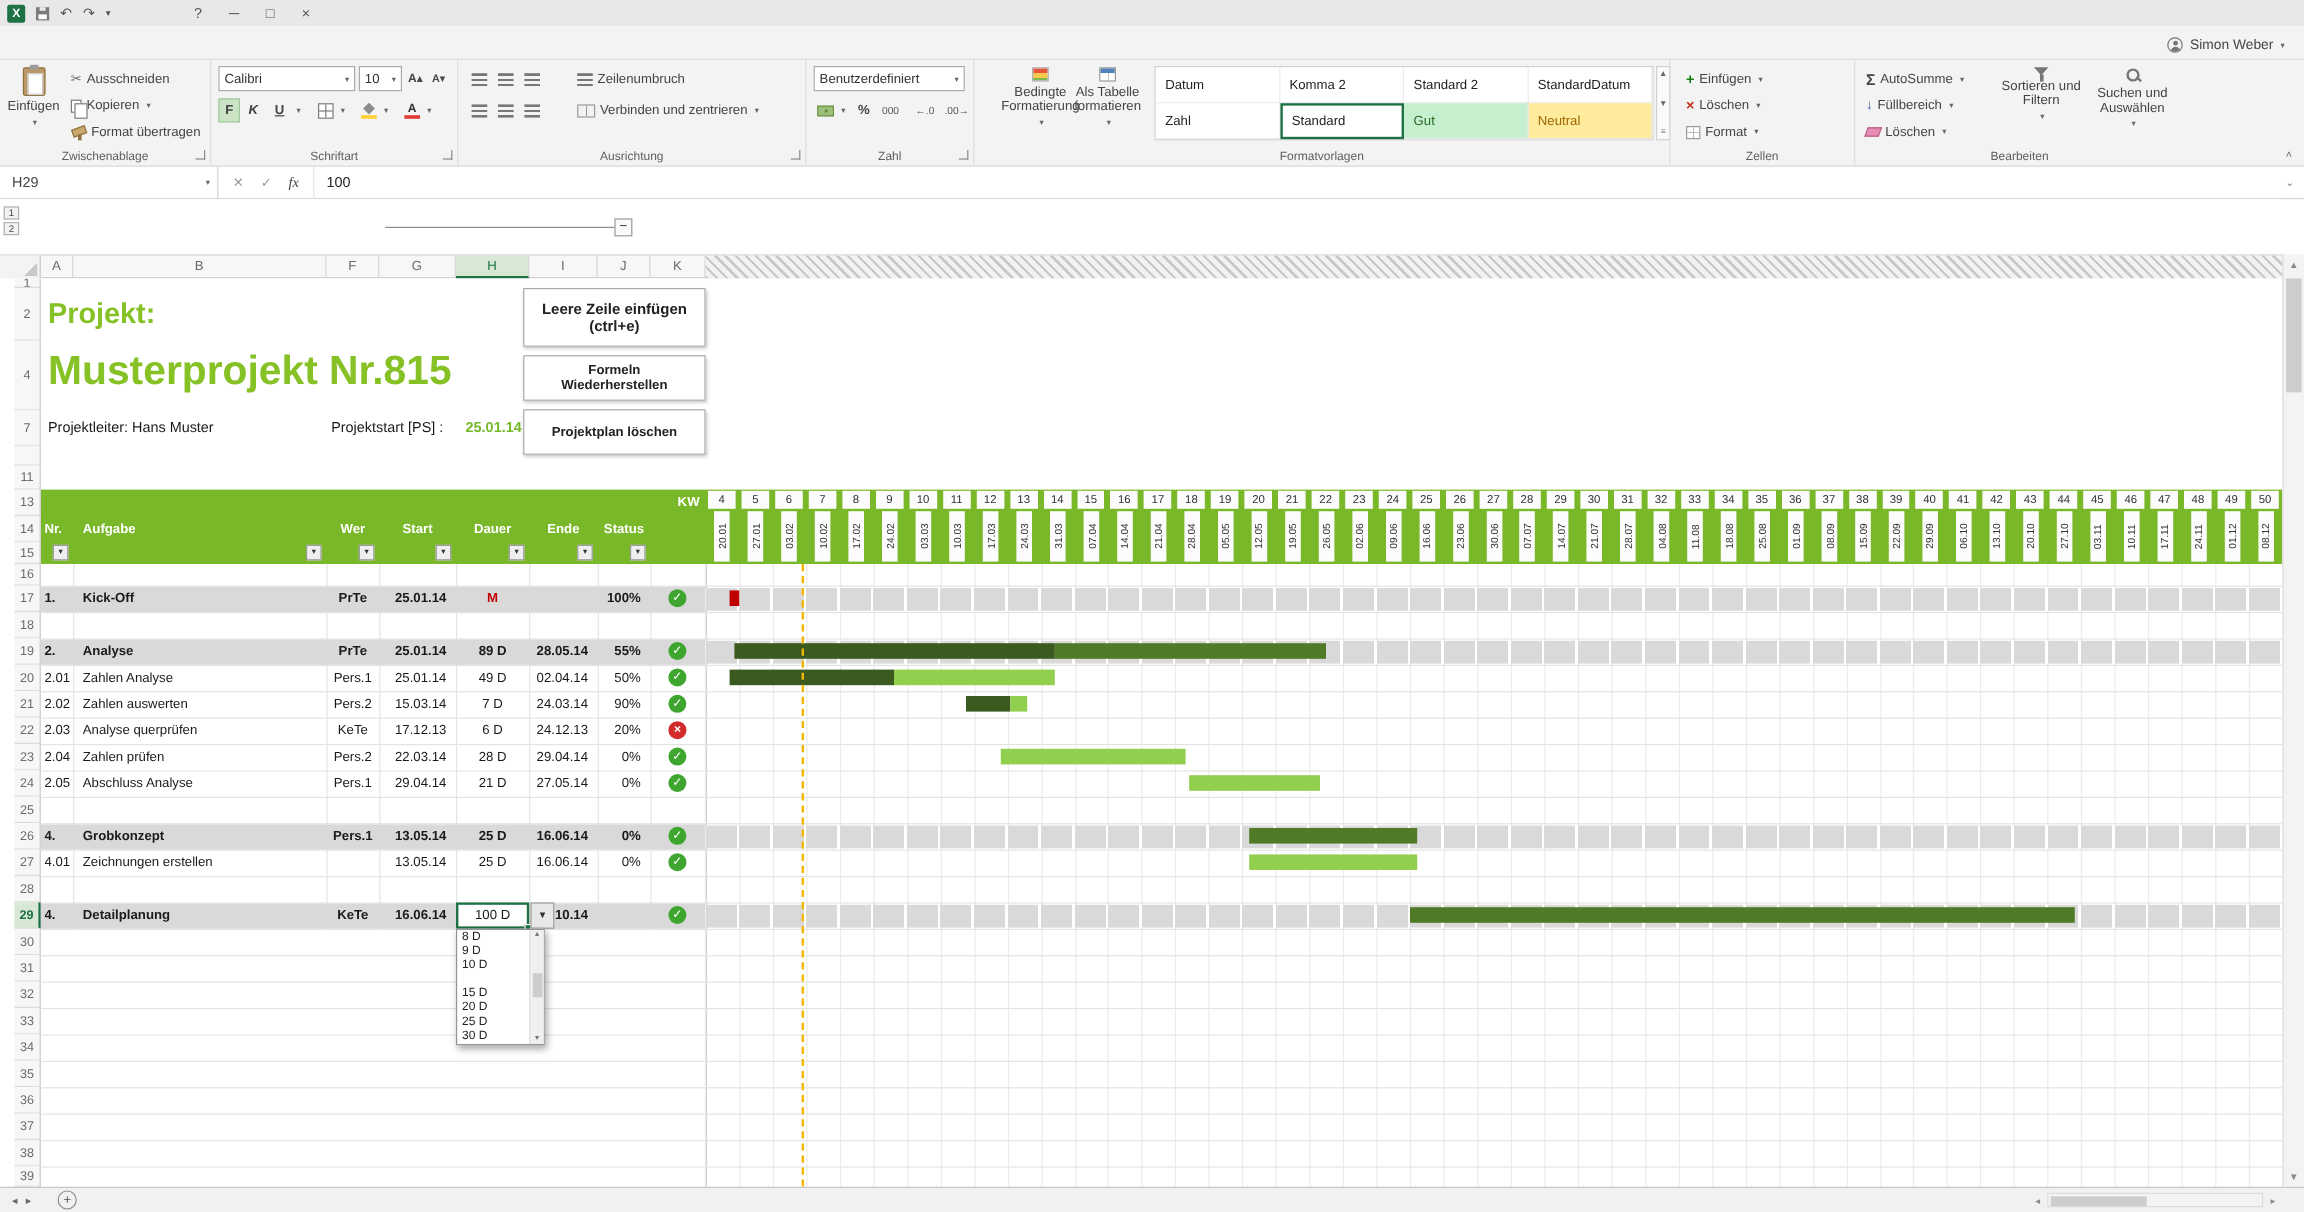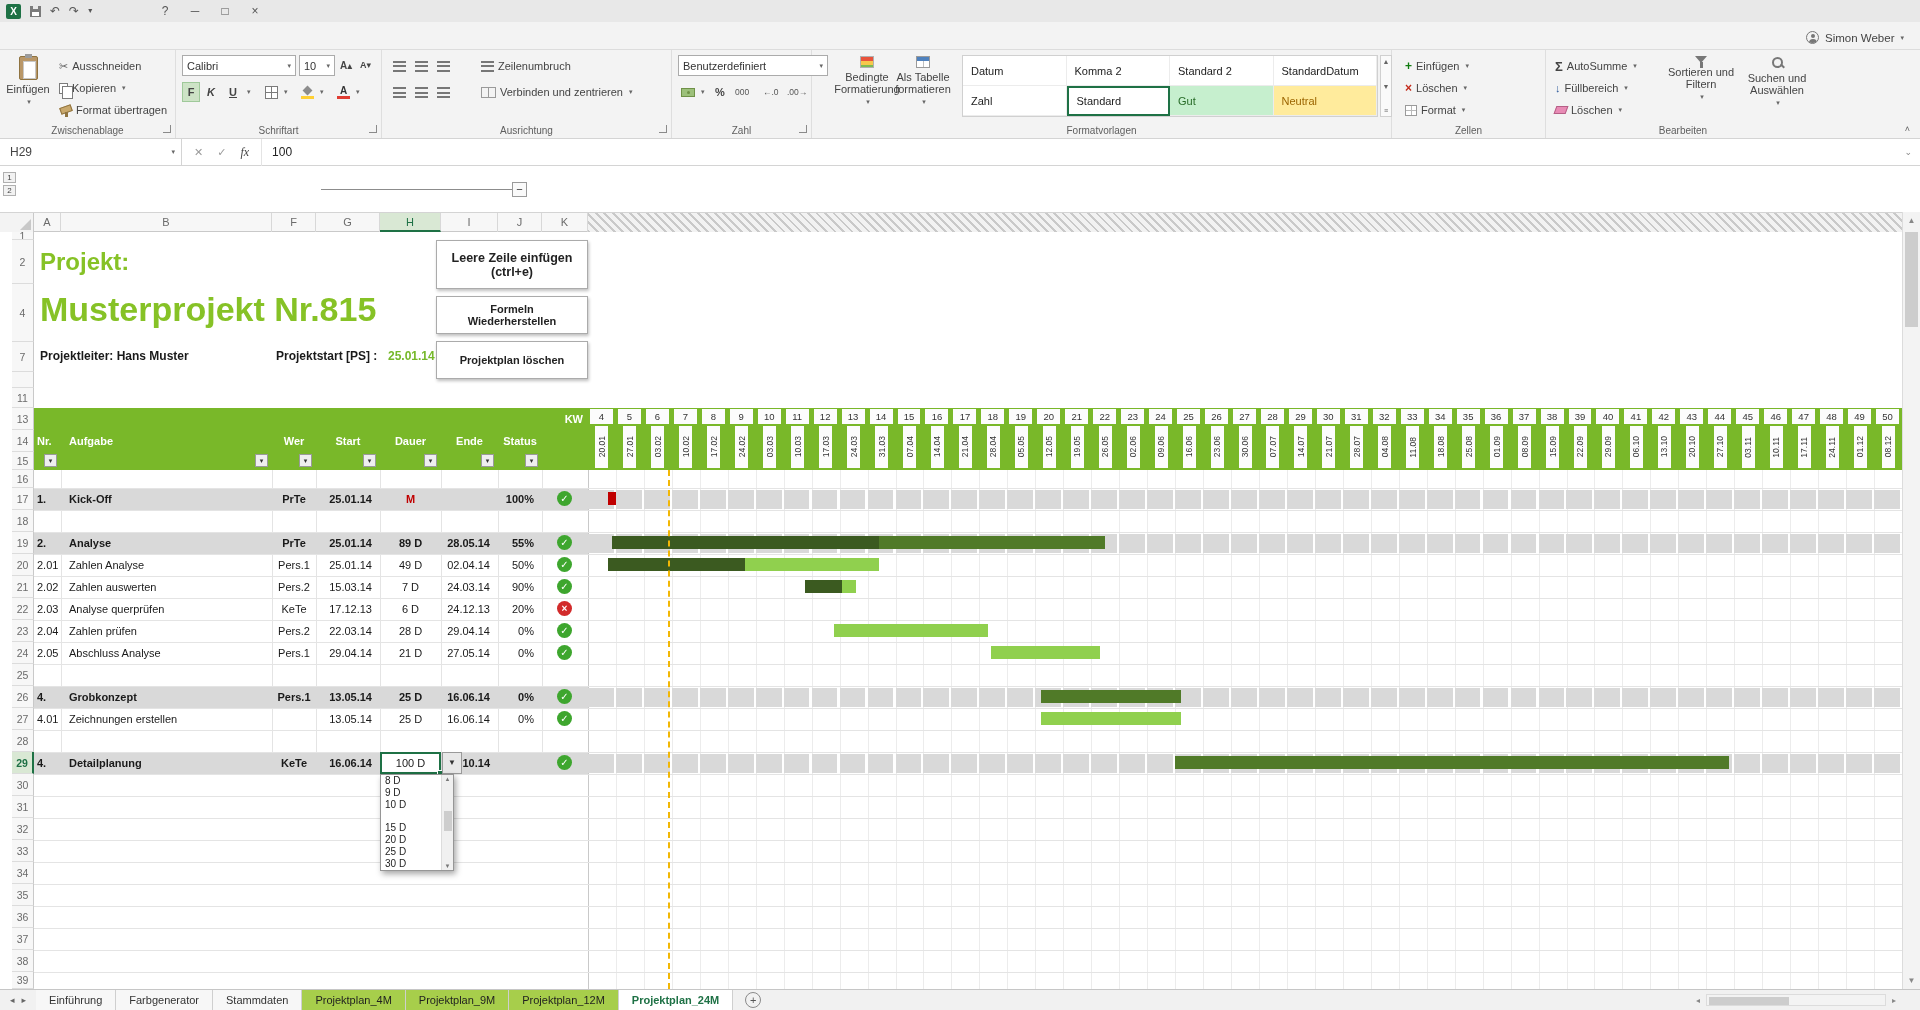--- a/index.html
+++ b/index.html
@@ -105,21 +105,21 @@
   .colh.sel{background:#D9E8D4;color:#1E7145;border-bottom:2px solid #1E7145}
   .hatch{position:absolute;top:0;height:19px;background:repeating-linear-gradient(45deg,#C9C9C9 0 2px,#F2F2F2 2px 6px)}
 
   
   #grid{position:absolute;top:232px;left:0;width:1902px;height:757px;background:#FFF;overflow:hidden}
   .rn{position:absolute;left:12px;width:22px;background:#F7F7F7;border-bottom:1px solid #DCDCDC;border-right:1px solid #C9C9C9;font-size:10.5px;color:#6B6B6B;display:flex;align-items:center;justify-content:center;overflow:hidden}
   .rn.sel{background:#D9E8D4;color:#1E7145;font-weight:bold;border-right:2px solid #1E7145}
   .ptitle1{position:absolute;left:40px;top:16px;font-size:24px;font-weight:bold;color:#86C226}
   .ptitle2{position:absolute;left:40px;top:58px;font-size:34px;font-weight:bold;color:#86C226}
   .wbtn{position:absolute;background:#FFF;border:1px solid #ABABAB;box-shadow:1px 2px 3px rgba(0,0,0,.25);display:flex;align-items:center;justify-content:center;text-align:center;font-weight:bold;color:#222;padding:2px 8px}
-  .leadertxt{position:absolute;font-size:12px;font-weight:bold;color:#1A1A1A}
+  .leadertxt{position:absolute;font-size:12px;font-weight:normal;color:#1A1A1A}
   .greendate{position:absolute;font-size:12px;font-weight:bold;color:#76B82A}
   .cop{position:absolute;left:34px;top:156px;width:1868px;height:20px;background:#79B829;color:#FFF;font-size:11px;font-weight:bold;line-height:20px;padding-left:7px}
   .bandbg{position:absolute;left:34px;top:176px;width:1868px;height:62px;background:#79B829}
   .bhead{position:absolute;color:#FFF;font-weight:bold;font-size:11px;line-height:22px;white-space:nowrap}
   .hc{text-align:center}
   .fbtn{position:absolute;width:13px;height:13px;background:#EFEFEF;border:1px solid #9A9A9A;font-size:7px;color:#333;text-align:center;line-height:11px}
   .kwn{position:absolute;background:#FCFCFC;text-align:center;font-size:9.5px;color:#333;line-height:15px;overflow:hidden}
   .kwd{position:absolute;background:#FCFCFC;display:flex;align-items:center;justify-content:center;overflow:hidden}
   .kwd span{writing-mode:vertical-rl;transform:rotate(180deg);font-size:8.5px;color:#333;line-height:12px;white-space:nowrap}
   .vl{position:absolute;width:1px;background:#E4E4E4}
@@ -279,21 +279,21 @@
     <div class="smallbtn" style="left:96px;top:32px">
         <span class="ic-merge"></span>
         <span>Verbinden und zentrieren</span>
         <span class="caret">▾</span>
       </div>
     <div class="glabel">Ausrichtung</div>
     <div class="launcher"></div>
   </div>
 
   <div class="rgroup" style="left:672px;width:140px">
-    <div class="combo" style="left:6px;top:5px;width:150px">
+    <div class="combo" style="left:6px;top:5px;width:126px">
       <span>Benutzerdefiniert</span>
         <span class="caret">▾</span>
       </div>
     <div class="smallbtn" style="left:6px;top:32px">
         <span class="ic-money"></span>
         <span class="caret">▾</span>
       </div>
     <div class="smallbtn" style="left:40px;top:32px;font-weight:bold">
         <span>%</span>
       </div>
@@ -866,29 +866,20 @@
   <div class="sarr" style="top:0">▲</div>
   <div class="sthumb" style="top:20px;height:95px"></div>
   <div class="sarr" style="bottom:0">▼</div>
 </div>
 
 <div id="tabsbar">
   <div class="snav">
     <span>◂</span>
     <span>▸</span>
   </div>
-  <div id="tablist">
-      <div class="stab">Einführung</div>
-      <div class="stab">Farbgenerator</div>
-      <div class="stab">Stammdaten</div>
-      <div class="stab green">Projektplan_4M</div>
-      <div class="stab green">Projektplan_9M</div>
-      <div class="stab green">Projektplan_12M</div>
-      <div class="stab active">Projektplan_24M</div>
-    </div>
   <div class="plus">+</div>
   <div id="hscroll">
     <span class="harr">◂</span>
     <div class="htrack">
         <div class="hthumb"></div>
       </div>
     <span class="harr">▸</span>
   </div>
 </div>
 

